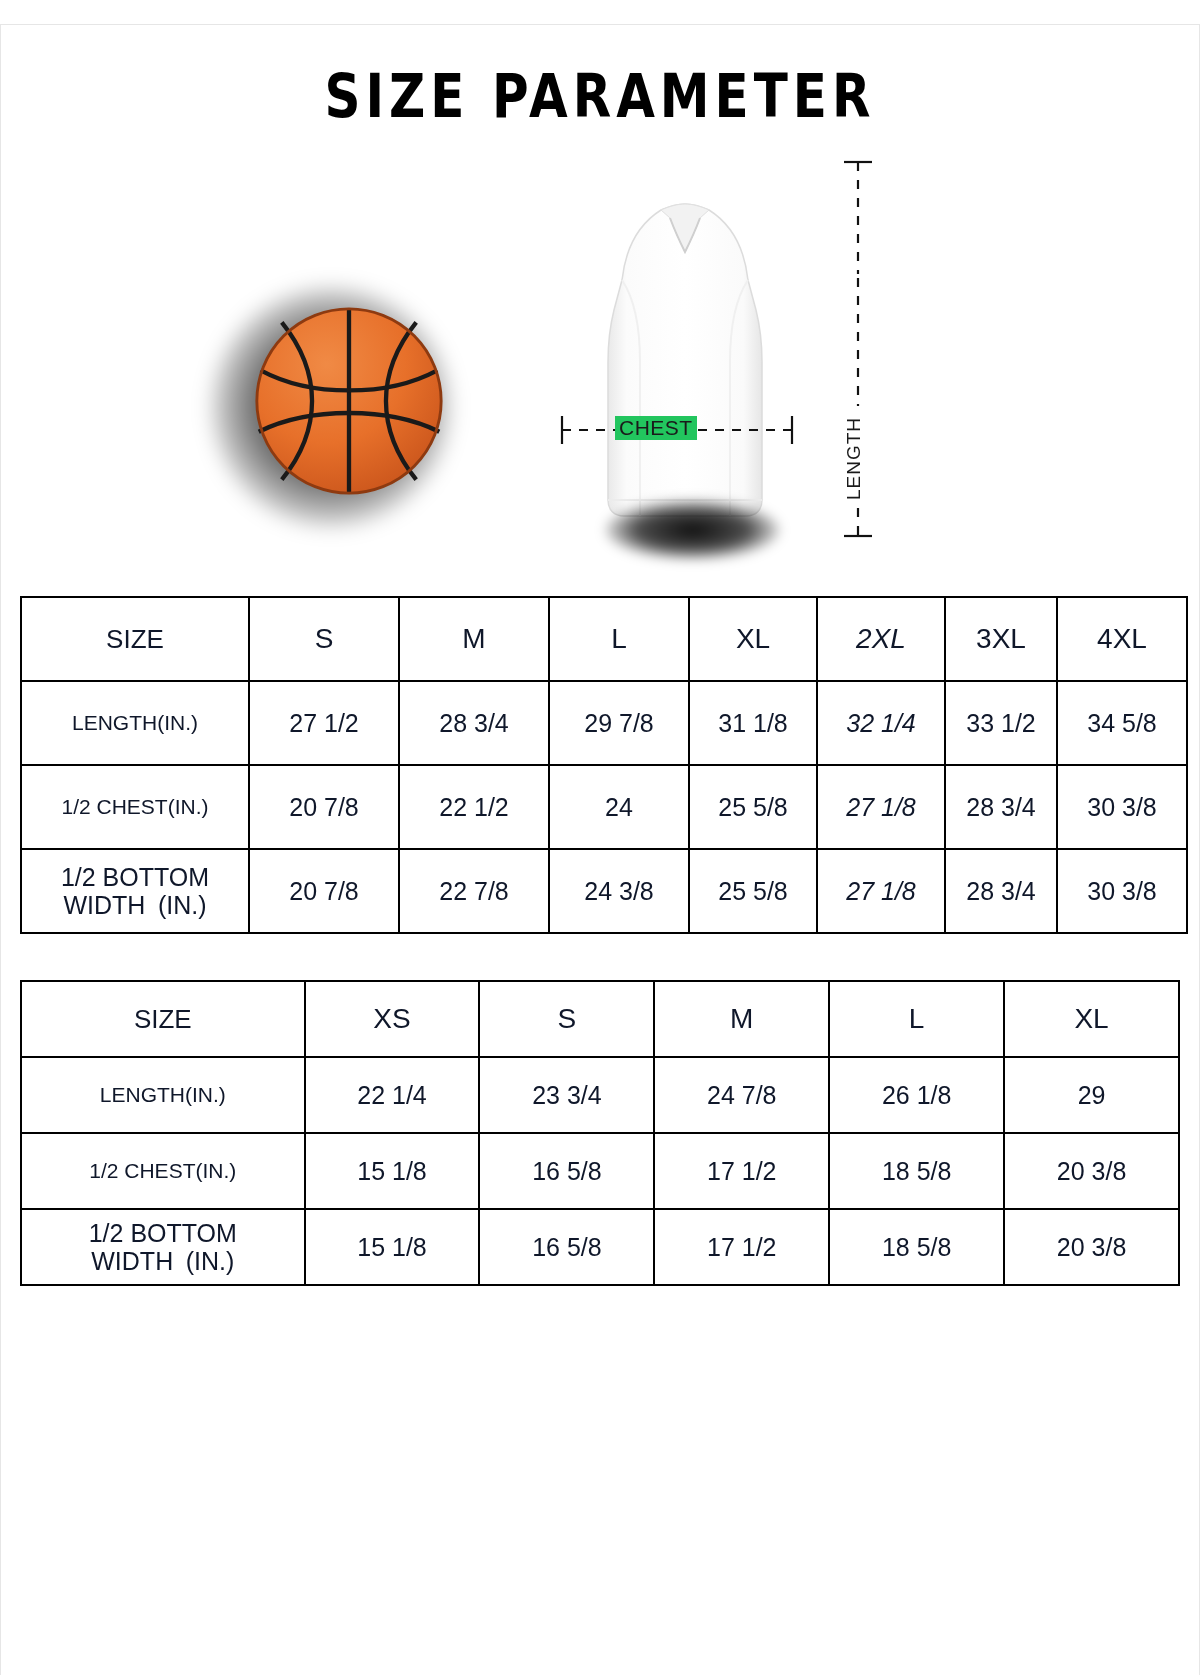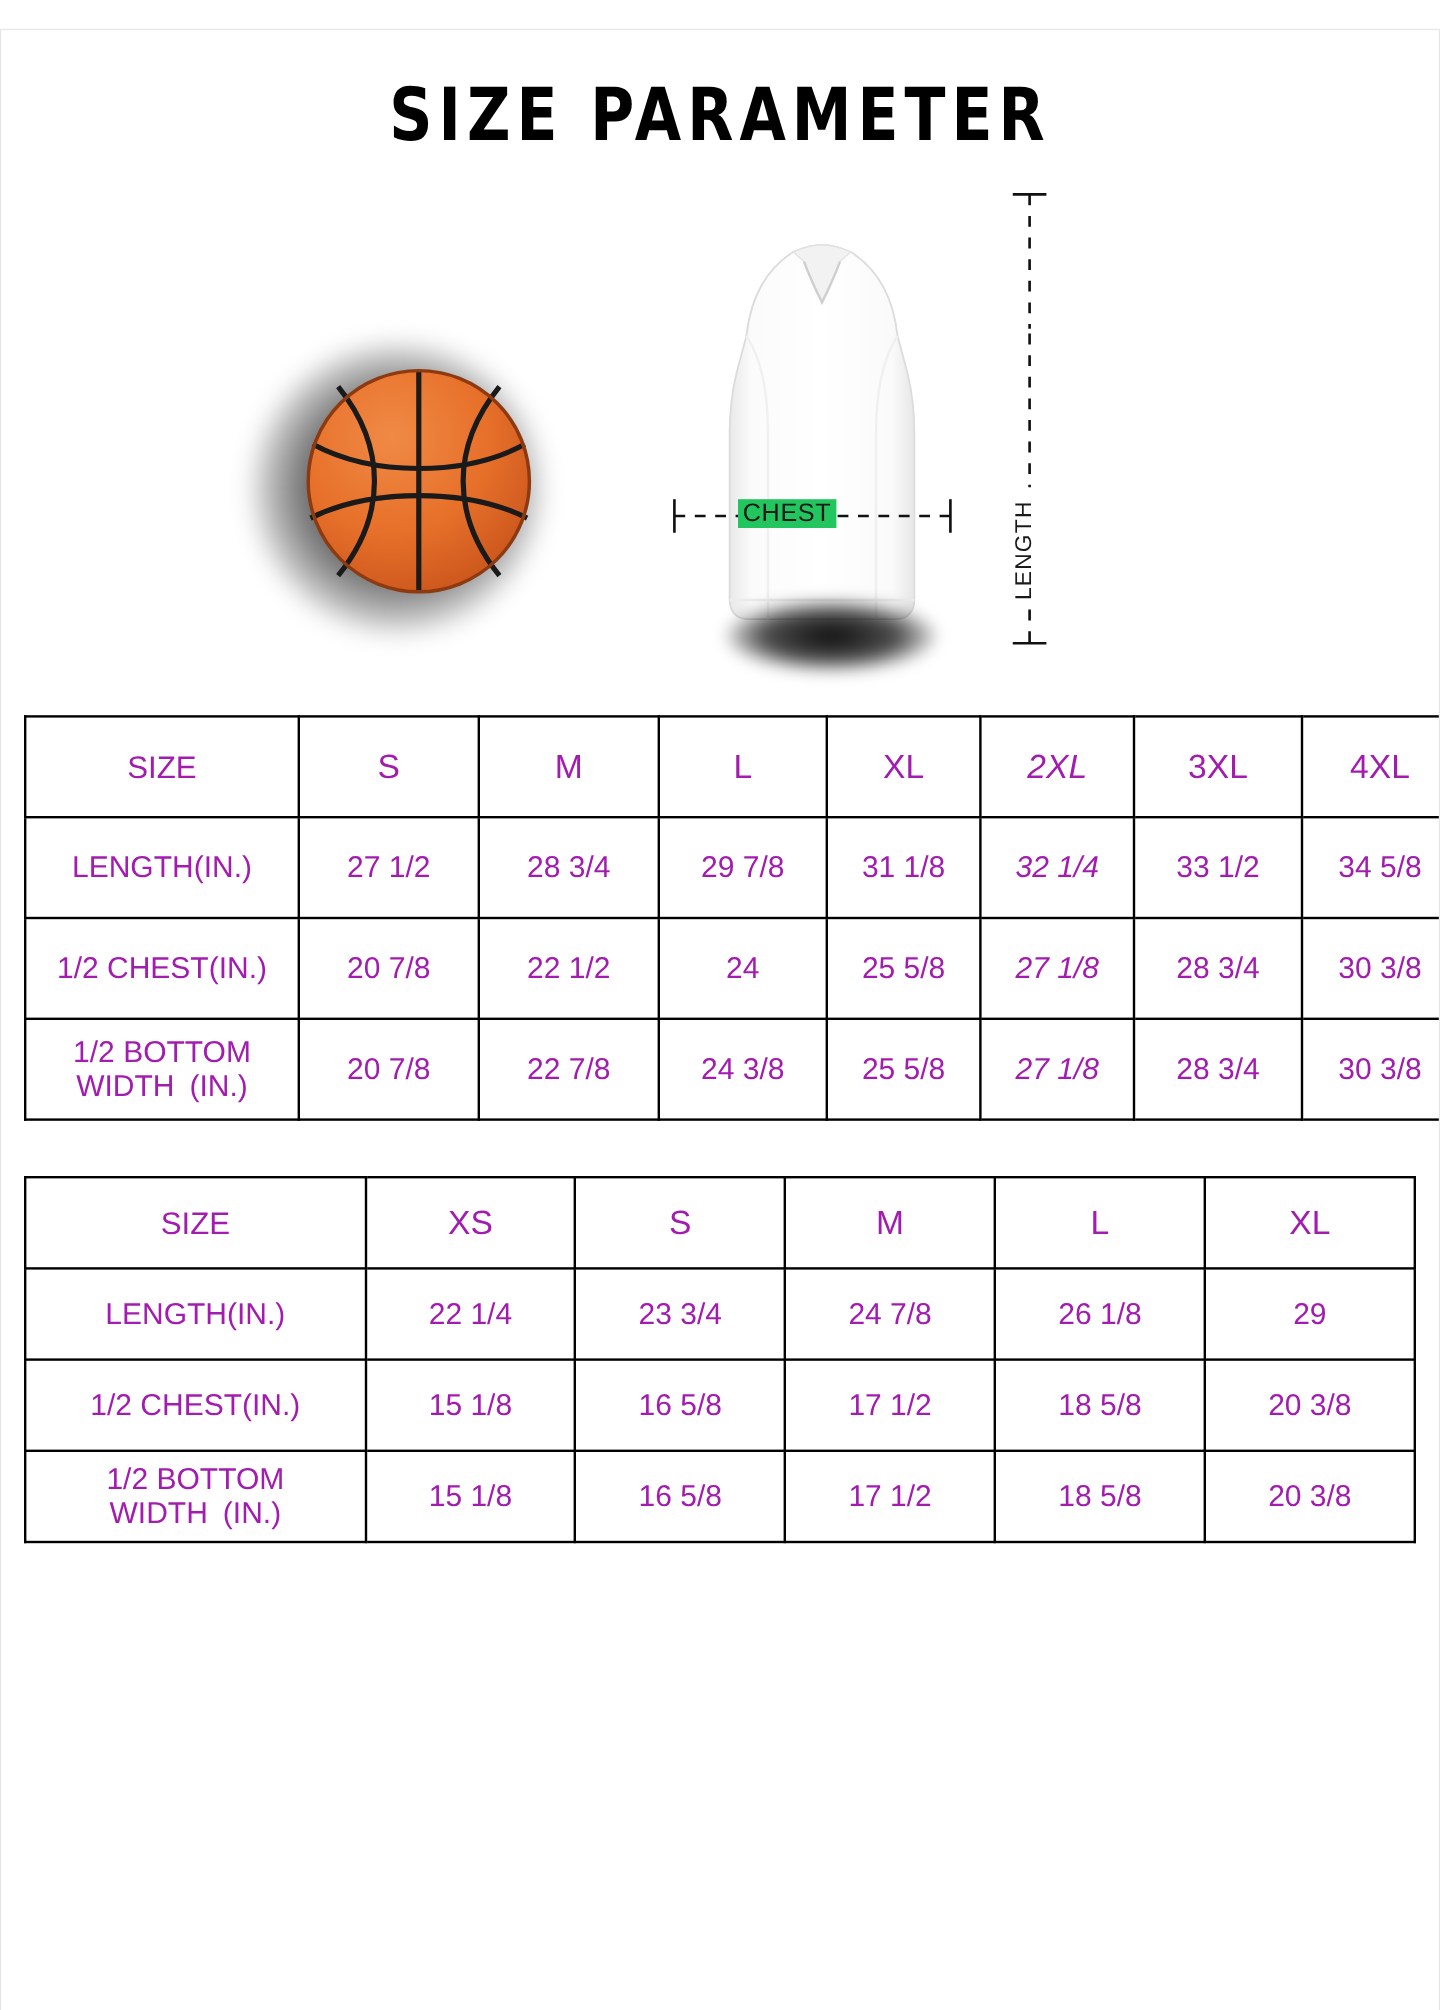--- a/index.html
+++ b/index.html
@@ -129,44 +129,44 @@
 
   table {
     width: 100%;
     border-collapse: collapse;
     table-layout: fixed;
   }
   td {
     border: 2px solid #000000;
     text-align: center;
     font-size: 25px;
-    color: #a21caf;
+    color: #0f172a;
     padding: 0 12px;
     white-space: nowrap;
   }
   .men td { height: 84px; }
   .boy td { height: 76px; }
 
   .men .c0 { width: 228px; }
   .men .c1 { width: 150px; }
   .men .c2 { width: 150px; }
   .men .c3 { width: 140px; }
   .men .c4 { width: 128px; }
   .men .c5 { width: 128px; font-style: italic; }
-  .men .c6 { width: 140px; }
+  .men .c6 { width: 112px; }
   .men .c7 { width: 130px; }
 
   .boy .bc0 { width: 240px; }
   .boy .bc1 { width: 148px; }
   .boy .bc2 { width: 148px; }
   .boy .bc3 { width: 148px; }
   .boy .bc4 { width: 148px; }
   .boy .bc5 { width: 148px; }
 
-  .rowlabel { font-size: 25px; }
+  .rowlabel { font-size: 21px; }
   .twoline { line-height: 1.12; white-space: normal; font-size: 25px; }
   .hdr-size { font-size: 26px; }
   .hdr-val { font-size: 28px; }
   .boy .hdr-val { font-size: 28px; }
 
   .outer-border {
     position: absolute;
     left: 0; top: 0; right: 0; bottom: 0;
     border: 1px solid #e6e6e6;
     pointer-events: none;

